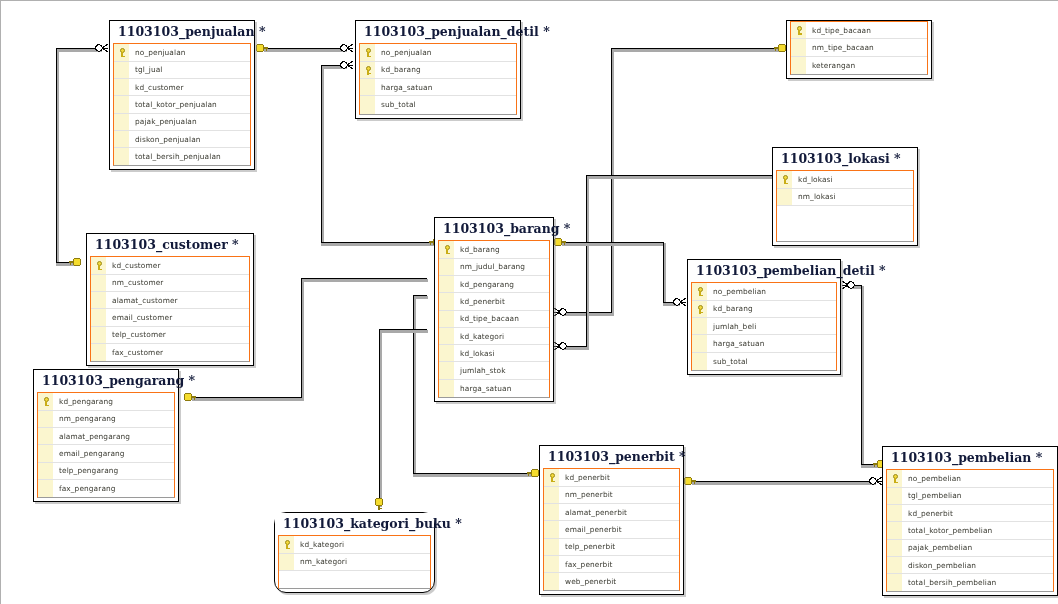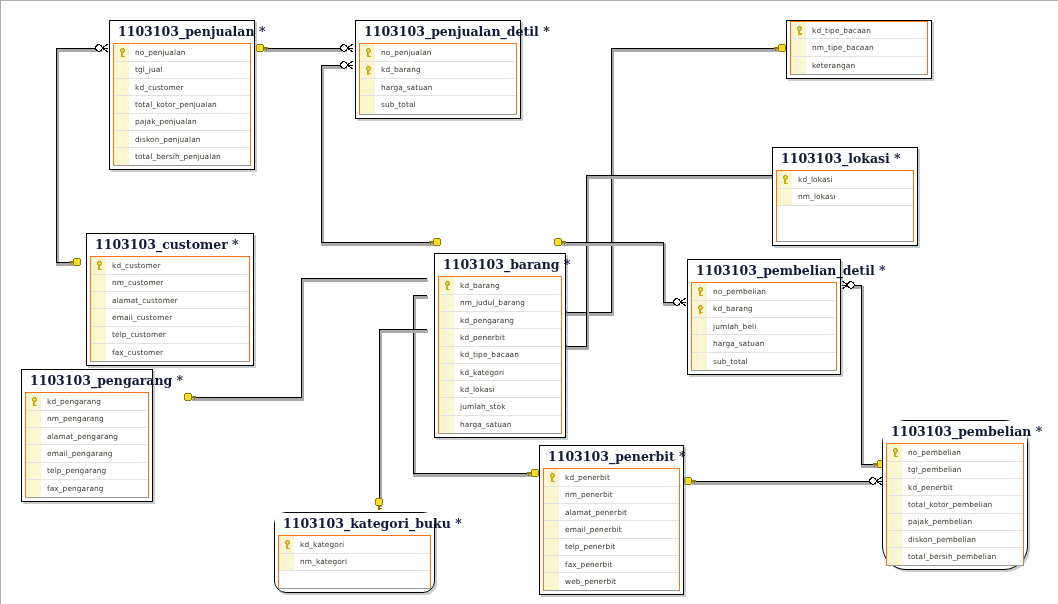--- a/index.html
+++ b/index.html
@@ -358,21 +358,21 @@
         <div class="row">
           <span class="keycell"></span>
           <span class="fname">telp_customer</span>
         </div>
         <div class="row">
           <span class="keycell"></span>
           <span class="fname">fax_customer</span>
         </div>
       </div>
     </div>
-    <div class="tbl" style="left: 433px; top: 216px; width: 132px; margin-top: 36px;">
+    <div class="tbl" style="left: 433px; top: 216px; width: 120px;">
       <div class="tbl-title">1103103_barang *</div>
       <div class="tbl-body">
         <div class="row">
           <span class="keycell">
             <span class="keyicon">
               <span class="kbow"></span>
               <span class="kstem"></span>
               <span class="ktooth"></span>
             </span>
           </span>
@@ -442,21 +442,21 @@
         <div class="row">
           <span class="keycell"></span>
           <span class="fname">harga_satuan</span>
         </div>
         <div class="row">
           <span class="keycell"></span>
           <span class="fname">sub_total</span>
         </div>
       </div>
     </div>
-    <div class="tbl" style="left: 20px; top: 368px; width: 132px;">
+    <div class="tbl" style="left: 32px; top: 368px; width: 146px;">
       <div class="tbl-title">1103103_pengarang *</div>
       <div class="tbl-body">
         <div class="row">
           <span class="keycell">
             <span class="keyicon">
               <span class="kbow"></span>
               <span class="kstem"></span>
               <span class="ktooth"></span>
             </span>
           </span>
@@ -536,21 +536,21 @@
         <div class="row">
           <span class="keycell"></span>
           <span class="fname">fax_penerbit</span>
         </div>
         <div class="row">
           <span class="keycell"></span>
           <span class="fname">web_penerbit</span>
         </div>
       </div>
     </div>
-    <div class="tbl" style="left: 881px; top: 419px; width: 146px; border-radius: 24px;">
+    <div class="tbl" style="left: 881px; top: 445px; width: 176px;">
       <div class="tbl-title">1103103_pembelian *</div>
       <div class="tbl-body">
         <div class="row">
           <span class="keycell">
             <span class="keyicon">
               <span class="kbow"></span>
               <span class="kstem"></span>
               <span class="ktooth"></span>
             </span>
           </span>

